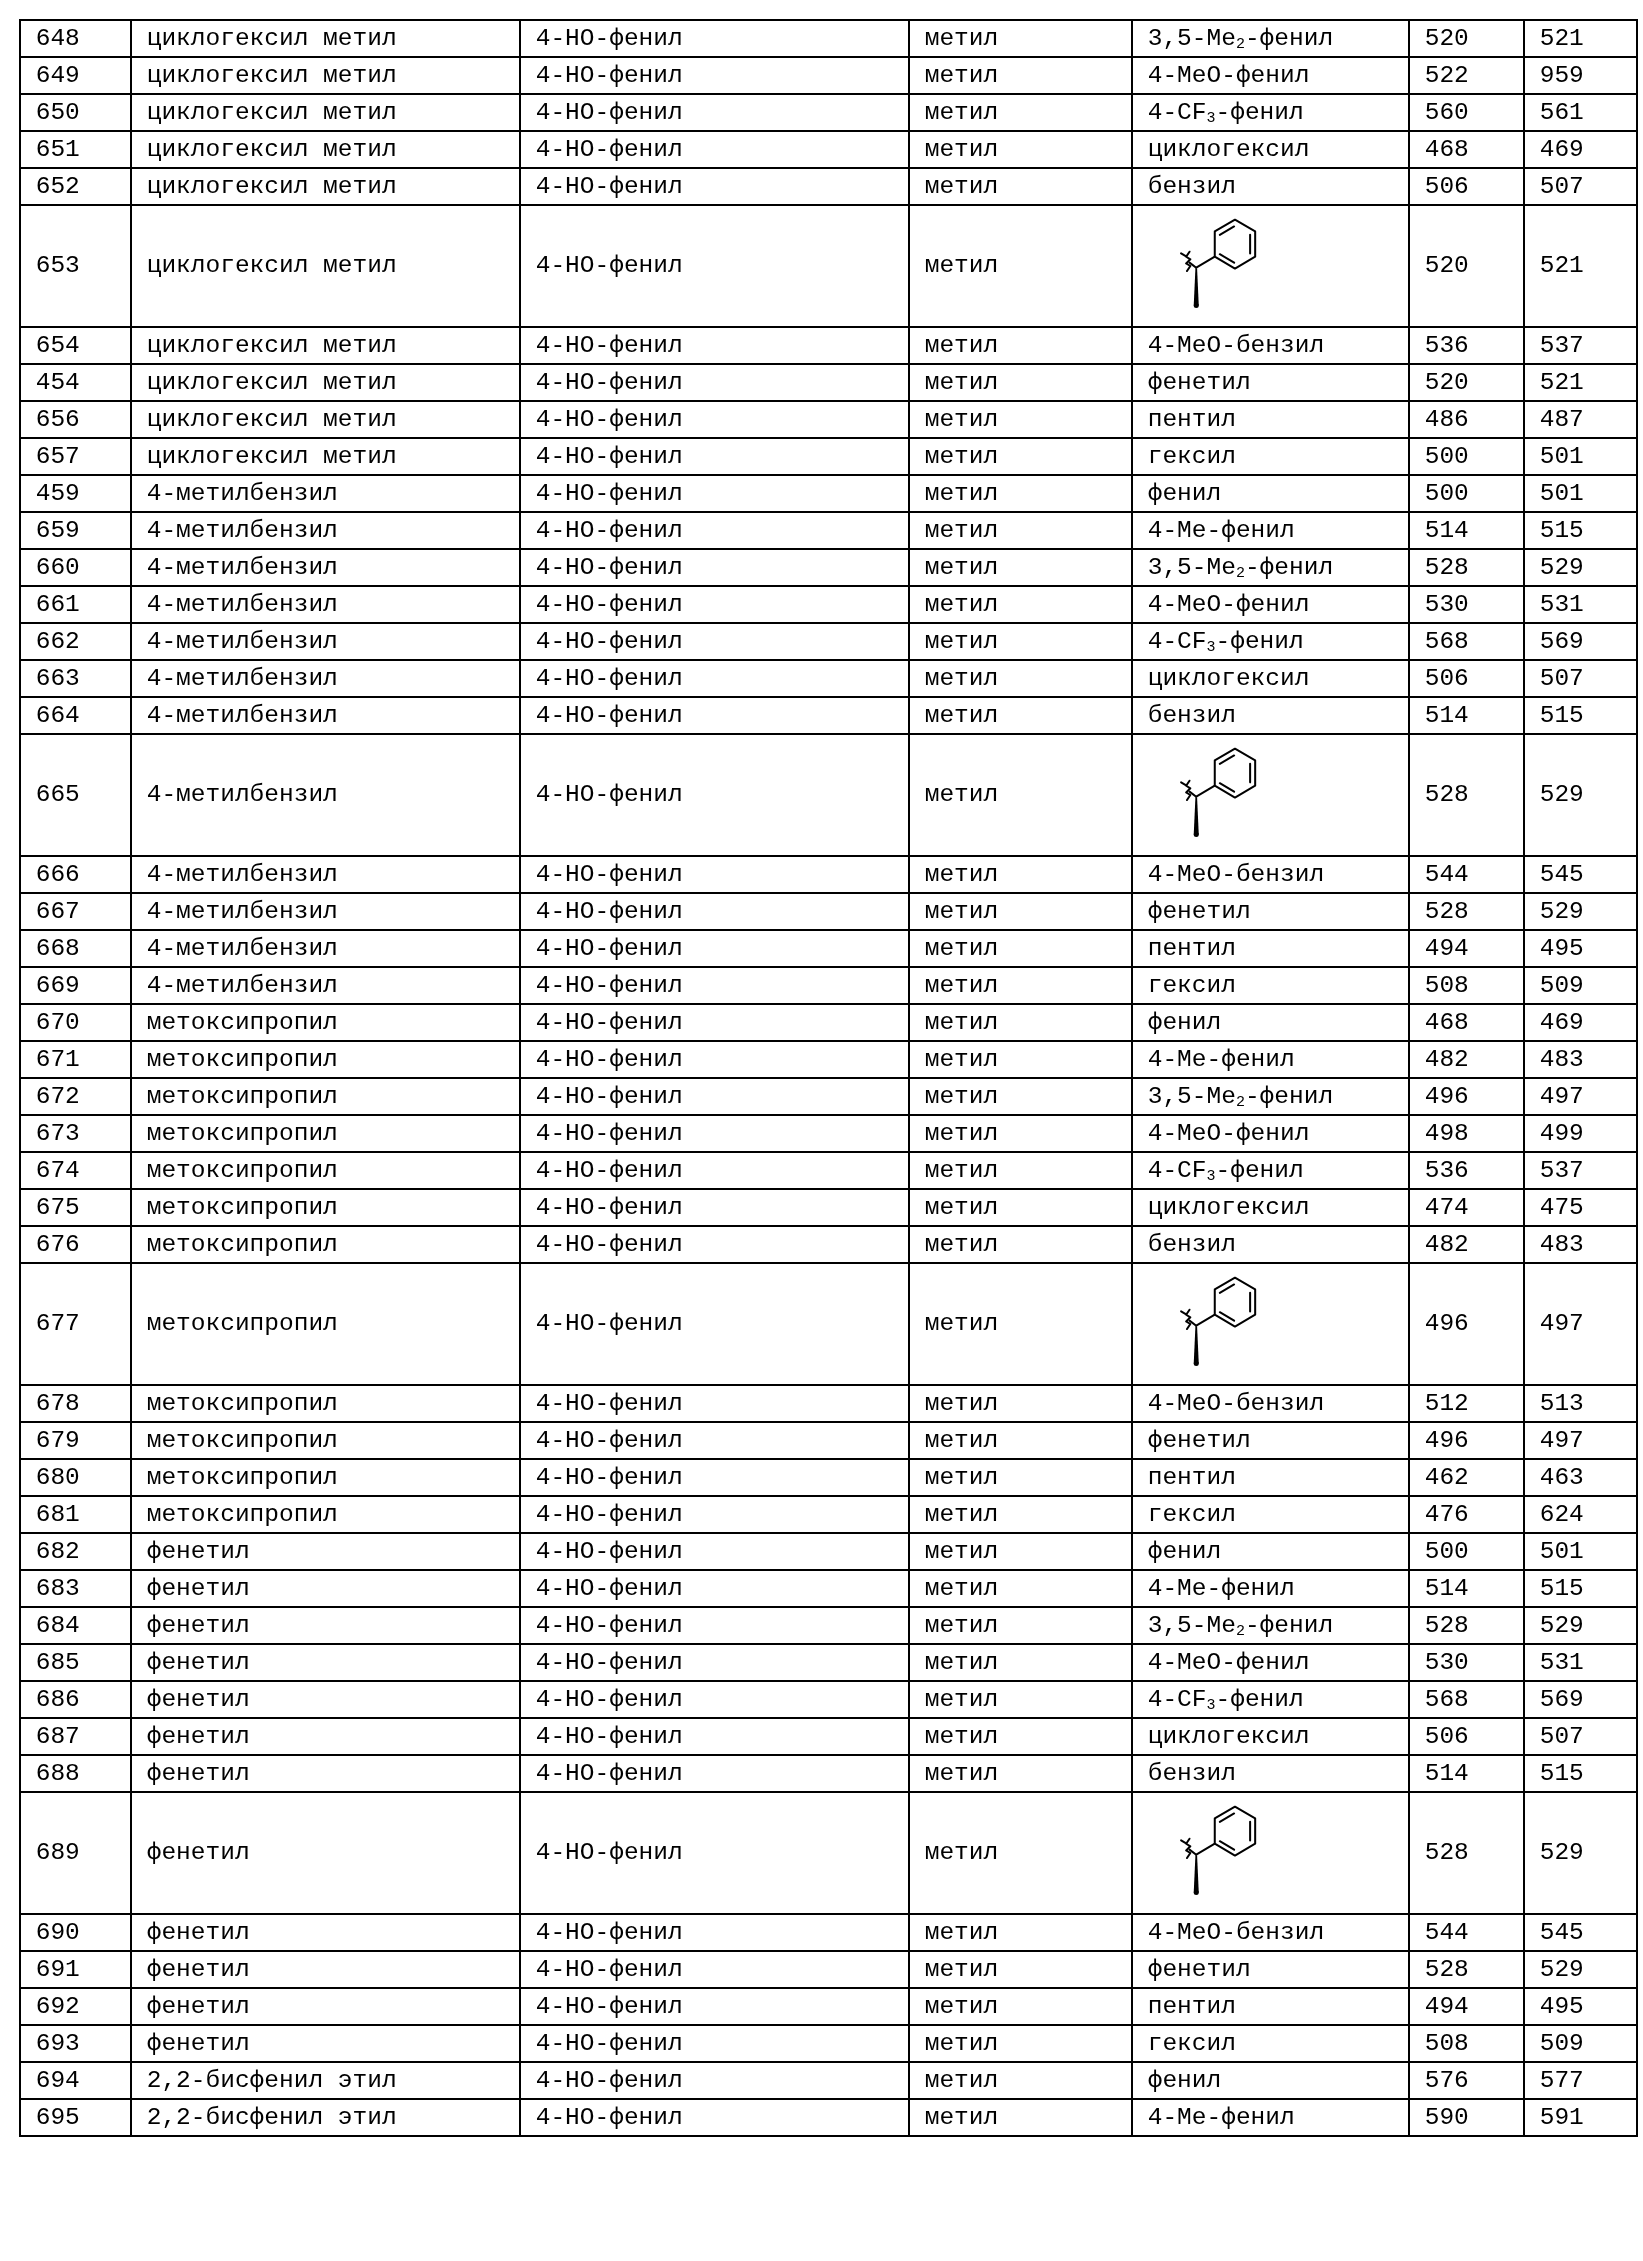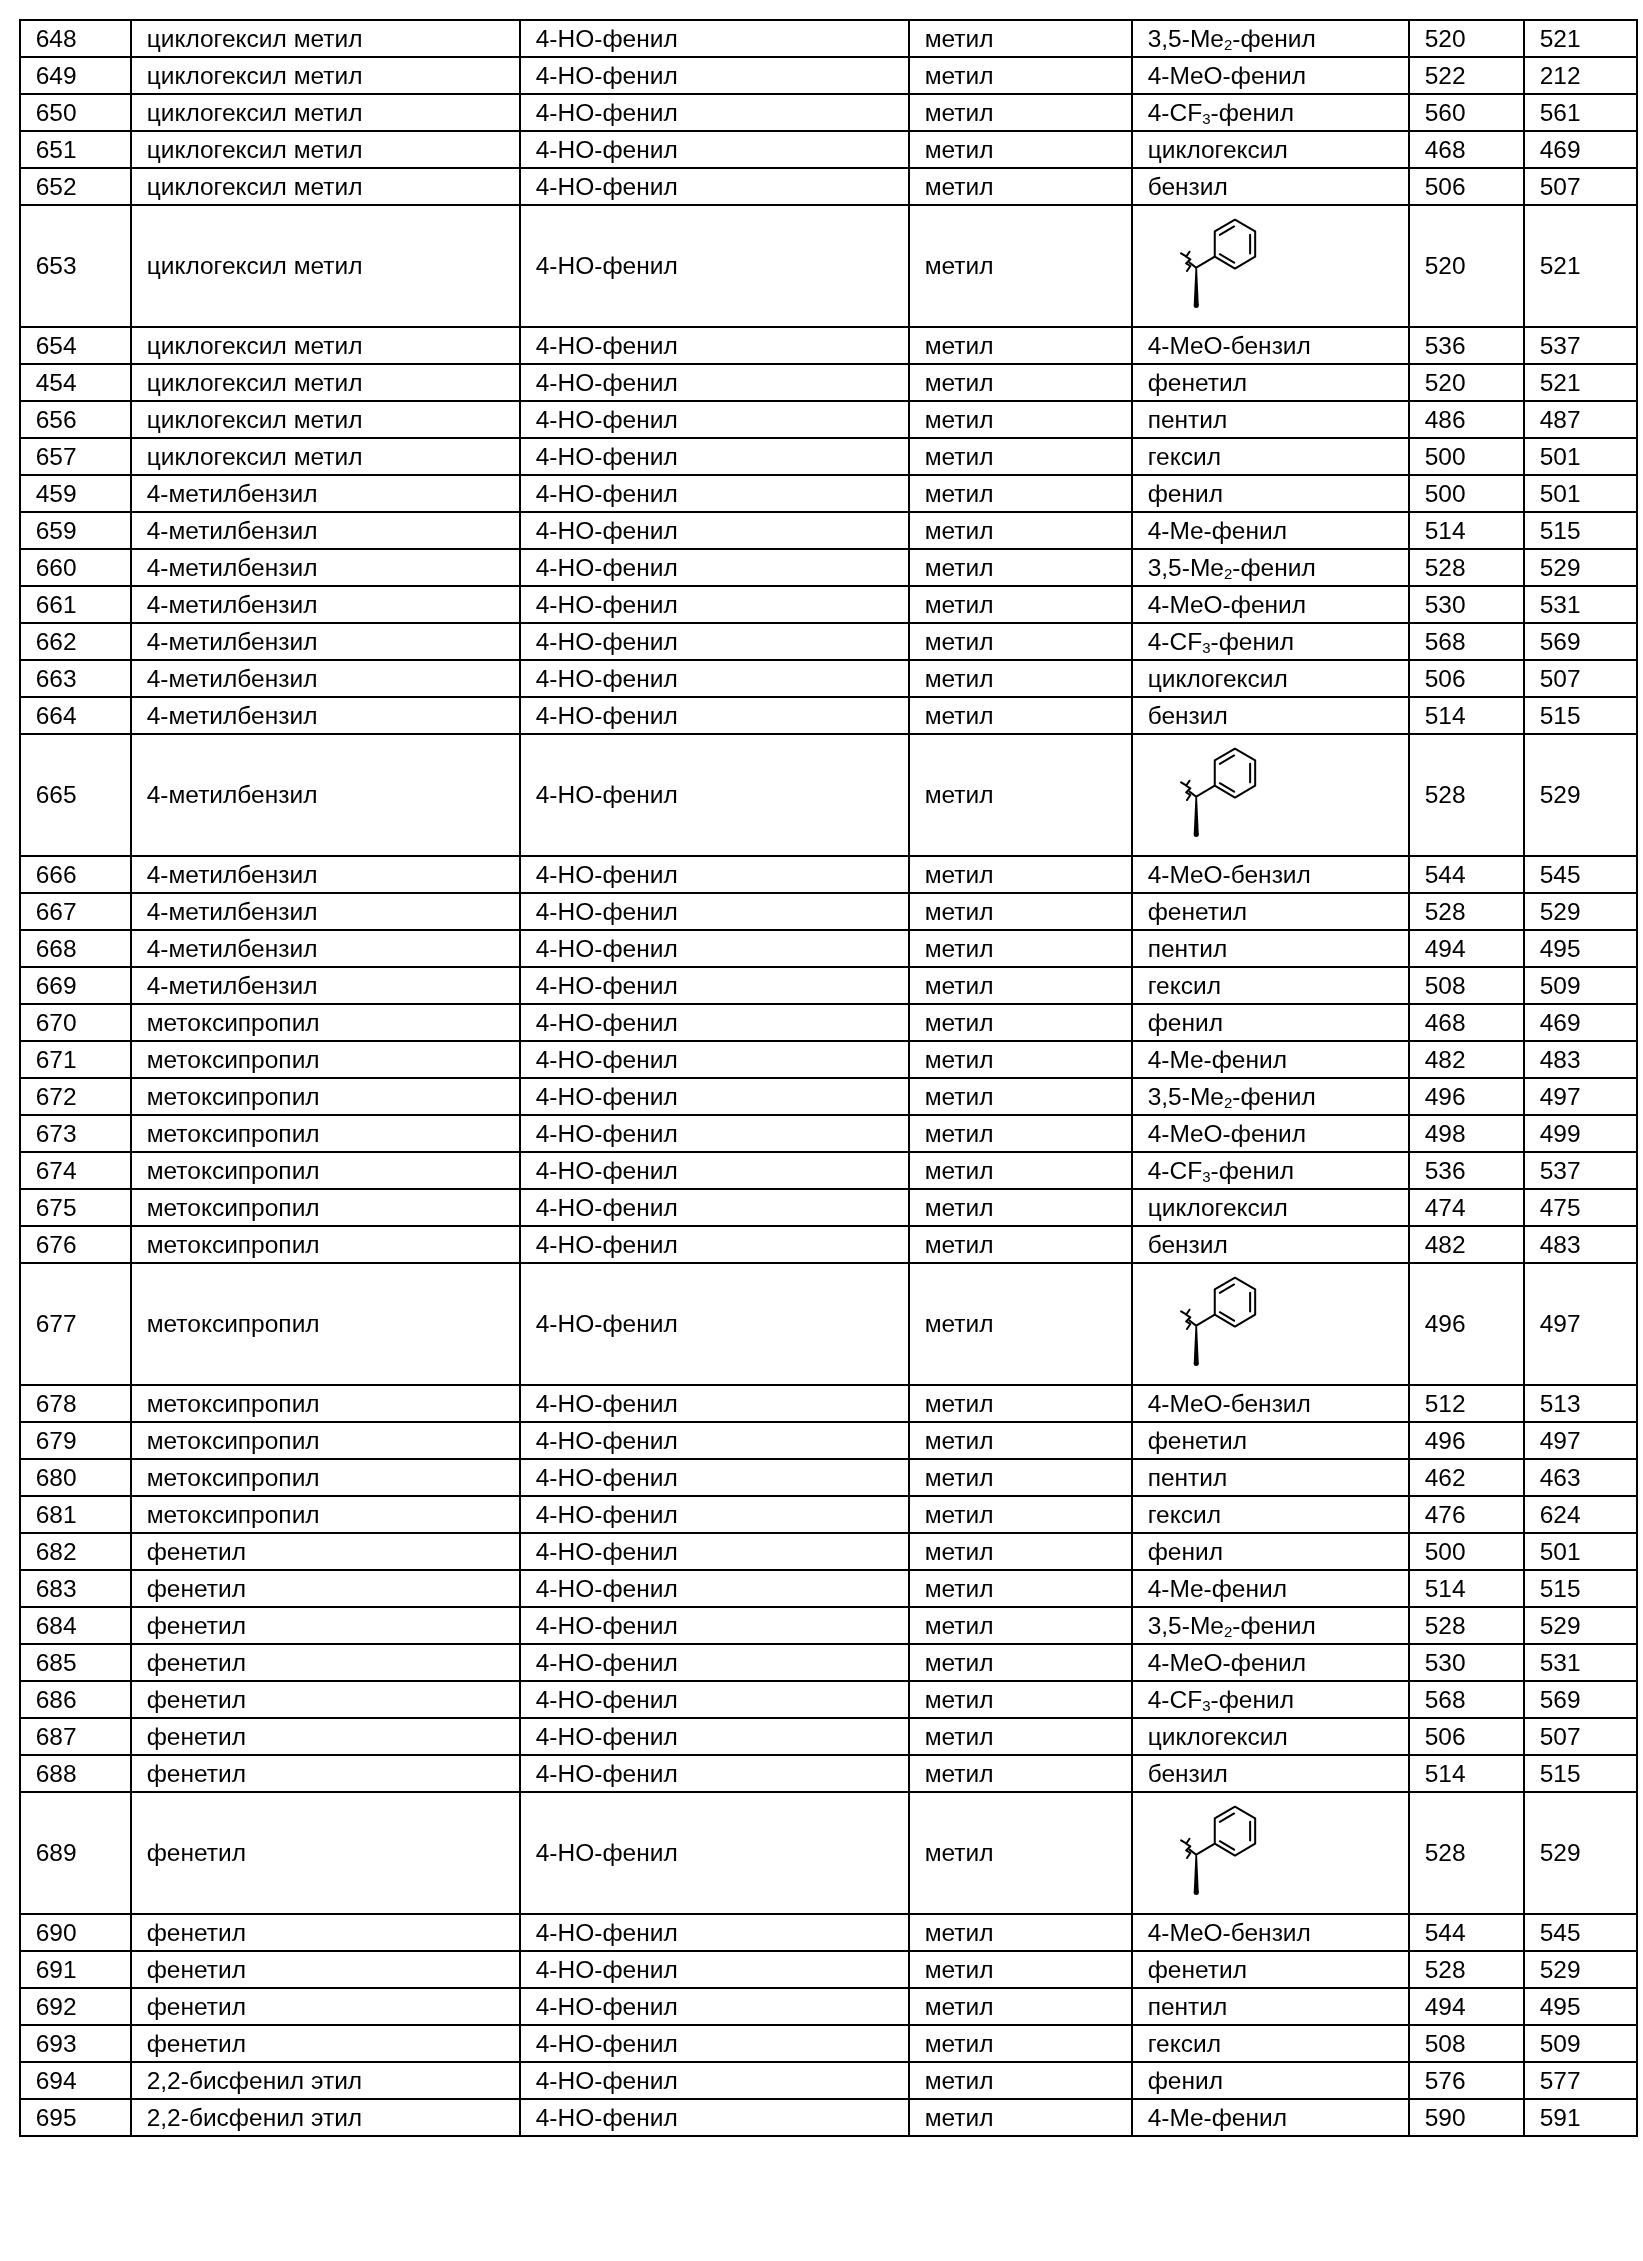--- a/index.html
+++ b/index.html
@@ -1,21 +1,21 @@
 <!DOCTYPE html>
 <html style="font-size:13.5px"><head>
 <meta charset="utf-8">
 <style>
   html, body { margin: 0; padding: 0; background: #ffffff; }
   body { width: 1643px; height: 2261px; position: relative; overflow: hidden; }
   #tbl {
     position: absolute; left: 19.4px; top: 18.6px;
     border-collapse: collapse; table-layout: fixed;
     width: 1617px;
-    font-family: Liberation Sans, sans-serif;
+    font-family: Liberation Mono, monospace;
     font-size: 24.5px; color: #000;
   }
   #tbl td {
     border: 2.5px solid #000;
     padding: 0 0 0 14.3px;
     height: 35px;
     line-height: 35px;
     vertical-align: middle;
     white-space: nowrap;
     overflow: hidden;
@@ -47,21 +47,21 @@
     <td>520</td>
     <td>521</td>
   </tr>
       <tr>
     <td>649</td>
     <td>циклогексил метил</td>
     <td>4-НО-фенил</td>
     <td>метил</td>
     <td>4-MeO-фенил</td>
     <td>522</td>
-    <td>212</td>
+    <td>959</td>
   </tr>
       <tr>
     <td>650</td>
     <td>циклогексил метил</td>
     <td>4-НО-фенил</td>
     <td>метил</td>
     <td>4-CF<sub>3</sub>-фенил</td>
     <td>560</td>
     <td>561</td>
   </tr>

